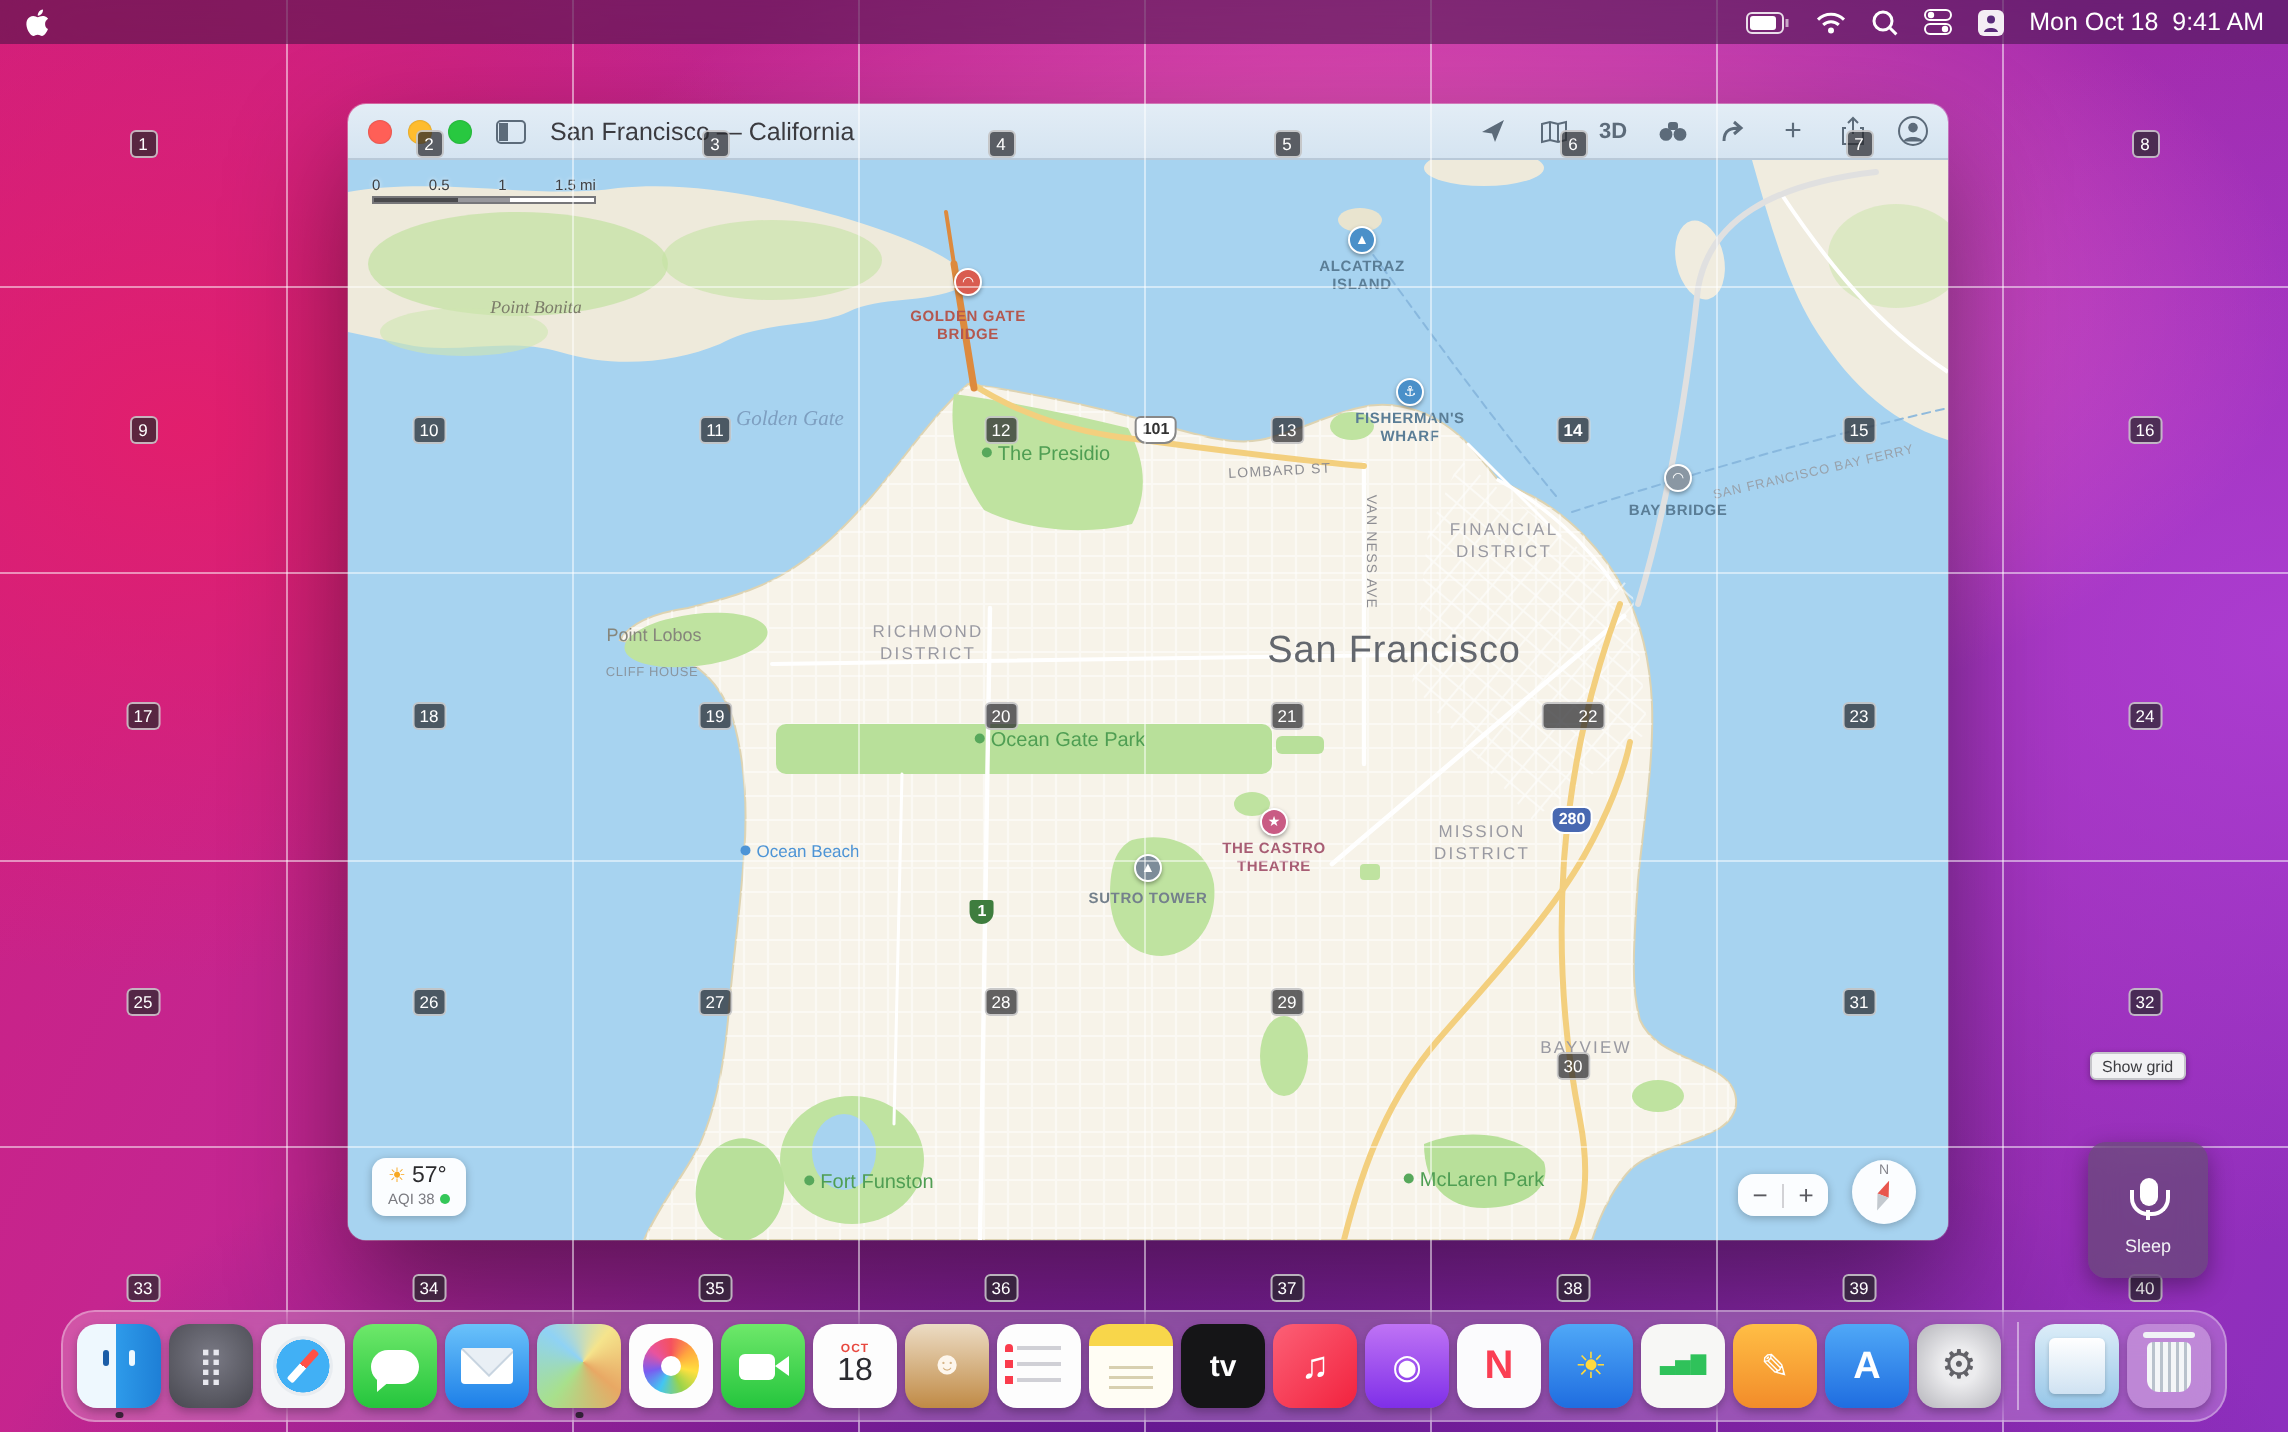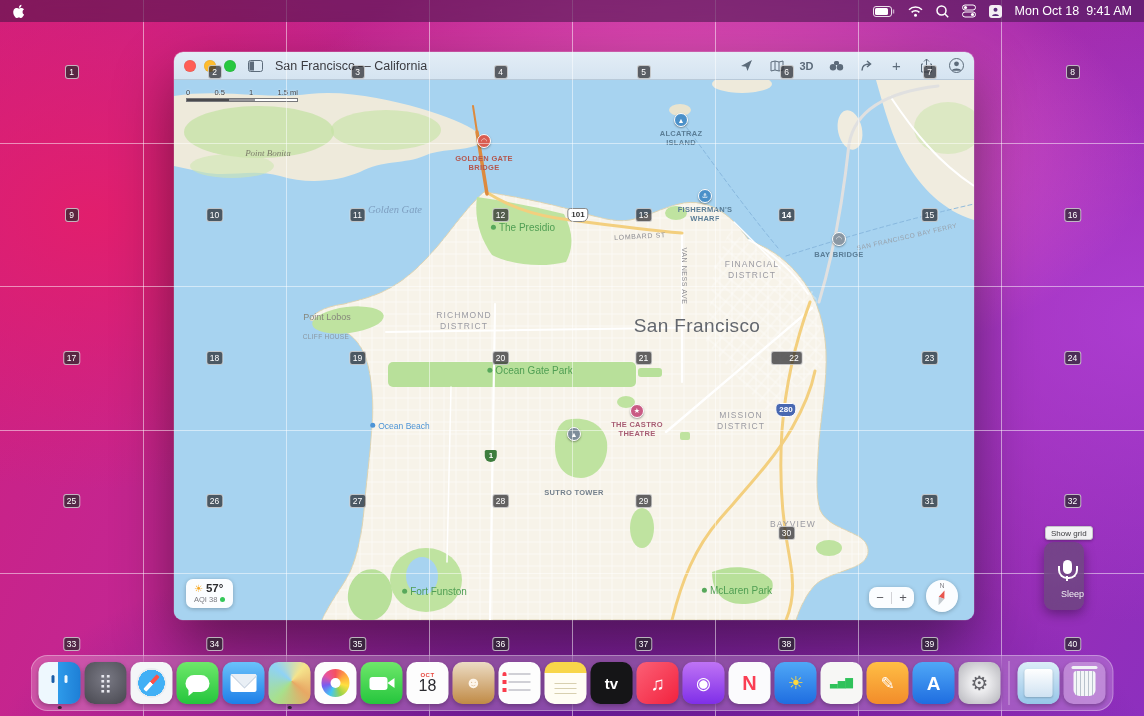--- a/index.html
+++ b/index.html
@@ -73,21 +73,21 @@
   .scalebar{position:absolute;left:12px;top:8px;width:112px;z-index:5}
   .scale-ticks{display:flex;justify-content:space-between;font-size:7.5px;color:#3f3f42;
     text-shadow:0 0 2px rgba(255,255,255,.9);margin-bottom:1px}
   .scale-track{height:3.5px;background:linear-gradient(90deg,#4a4a4d 0 38%,#98989c 38% 62%,#fff 62%);
     border:.5px solid #77777a}
 
   .weather{position:absolute;left:12px;bottom:12px;background:rgba(255,255,255,.95);border-radius:7px;
     padding:3px 8px 4px;box-shadow:0 1px 4px rgba(0,0,0,.25);z-index:5}
   .w-row{display:flex;align-items:center;gap:3px}
   .w-sun{color:#f7a823;font-size:10px}
-  .w-temp{font-size:11.5px;color:#2b2b2e;font-weight:700}
+  .w-temp{font-size:11.5px;color:#2b2b2e;font-weight:400}
   .w-row2{display:flex;align-items:center;gap:3px;font-size:7.5px;color:#7a7a80;margin-top:1px}
   .aqi-dot{width:5px;height:5px;border-radius:50%;background:#34c759}
 
   .zoomctl{position:absolute;right:60px;bottom:12px;background:rgba(255,255,255,.95);border-radius:8px;
     display:flex;align-items:center;height:21px;box-shadow:0 1px 4px rgba(0,0,0,.25);z-index:5}
   .zbtn{width:22px;text-align:center;font-size:13px;color:#5a5a60;cursor:default}
   .zdiv{width:1px;height:12px;background:#d2d2d6}
 
   .compass{position:absolute;right:16px;bottom:8px;width:32px;height:32px;border-radius:50%;
     background:rgba(255,255,255,.95);box-shadow:0 1px 4px rgba(0,0,0,.25);z-index:5}
@@ -105,23 +105,23 @@
   .grid-line.v{top:0;bottom:0;width:1px}
   .grid-line.h{left:0;right:0;height:1px}
   .grid-num{position:absolute;transform:translate(-50%,-50%);background:rgba(40,40,44,.72);
     border:1px solid rgba(255,255,255,.65);border-radius:3px;color:#fff;font-size:8.5px;
     padding:0 3px;line-height:12px;min-width:14px;text-align:center}
 
   
   .vc-tooltip{position:absolute;left:1045px;top:526px;z-index:60;background:#f2f2f4;
     border:.5px solid #c5c5ca;border-radius:3px;font-size:8px;color:#3c3c40;padding:1.5px 5px;
     box-shadow:0 1px 3px rgba(0,0,0,.3);white-space:nowrap}
-  .vc-panel{position:absolute;left:1044px;top:542px;width:40px;height:68px;z-index:60;
+  .vc-panel{position:absolute;left:1044px;top:571px;width:60px;height:68px;z-index:60;
     background:rgba(88,82,96,.55);backdrop-filter:blur(8px);border-radius:9px;display:flex;
-    flex-direction:column;align-items:flex-end;justify-content:center;
+    flex-direction:column;align-items:center;justify-content:center;
     box-shadow:0 4px 12px rgba(0,0,0,.35)}
   .mic-btn{width:34px;height:32px;display:flex;align-items:center;justify-content:center;border-radius:6px}
   .mic{position:relative;width:9px;height:14px;background:#fff;border-radius:4.5px;display:block;margin-bottom:6px}
   .mic::before{content:"";position:absolute;left:-4.5px;top:6px;width:16px;height:11px;
     border:2px solid #fff;border-top:none;border-radius:0 0 9px 9px}
   .mic::after{content:"";position:absolute;left:3.2px;bottom:-7px;width:2.5px;height:5px;background:#fff}
   .vc-sleep{font-size:9px;color:#f2f2f5;margin-top:3px}
 
   
   .dock{position:absolute;left:50%;bottom:5px;transform:translateX(-50%);display:flex;
@@ -350,21 +350,21 @@
           <div class="lbl lbl-land" data-name="point-lobos-label" style="left: 19.125%; top: 44.0741%;">Point Lobos</div>
           <div class="lbl lbl-tiny-poi" data-name="cliff-house-label" style="left: 19%; top: 47.5926%;">CLIFF HOUSE</div>
           <div class="lbl lbl-park-poi" data-name="golden-gate-park-label" style="left: 44.5%; top: 53.8889%;">Ocean Gate Park</div>
           <div class="lbl lbl-water-poi" data-name="ocean-beach-label" style="left: 28.25%; top: 64.0741%;">Ocean Beach</div>
           <div class="lbl lbl-city" data-name="san-francisco-label" style="left: 65.375%; top: 45.5556%;">San Francisco</div>
           <div class="lbl lbl-poi-maroon" data-name="castro-theatre-label" style="left: 57.875%; top: 64.6296%;">THE CASTRO
 THEATRE</div>
           <div class="lbl lbl-district" data-name="mission-district-label" style="left: 65.375%; top: 63.1481%; margin-left: 44px;">MISSION
 DISTRICT</div>
           <div class="lbl shield-interstate" data-name="route-280-shield" style="left: 76.5%; top: 61.1111%;">280</div>
-          <div class="lbl lbl-poi-gray" data-name="sutro-tower-label" style="left: 50%; top: 68.3333%; margin-top: 44px;">SUTRO TOWER</div>
+          <div class="lbl lbl-poi-gray" data-name="sutro-tower-label" style="left: 50%; top: 68.3333%;">SUTRO TOWER</div>
           <div class="lbl shield-state" data-name="route-1-shield" style="left: 39.625%; top: 69.6296%;">1</div>
           <div class="lbl lbl-district" data-name="bayview-label" style="left: 77.375%; top: 82.2222%;">BAYVIEW</div>
           <div class="lbl lbl-park-poi" data-name="fort-funston-label" style="left: 31.25%; top: 94.8148%; padding-left: 21px;">Fort Funston</div>
           <div class="lbl lbl-park-poi" data-name="mclaren-park-label" style="left: 70.375%; top: 94.6296%;">McLaren Park</div>
         </div>
       <div class="map-markers" data-name="map-markers">
           <div class="marker" data-name="golden-gate-bridge-marker" style="background: rgb(217, 92, 80); left: 38.75%; top: 11.2963%;">◠</div>
           <div class="marker" data-name="alcatraz-marker" style="background: rgb(74, 144, 201); left: 63.375%; top: 7.40741%;">▲</div>
           <div class="marker" data-name="fishermans-wharf-marker" style="background: rgb(74, 144, 201); left: 66.375%; top: 21.4815%;">⚓</div>
           <div class="marker" data-name="bay-bridge-marker" style="background: rgb(138, 151, 163); left: 83.125%; top: 29.4444%;">◠</div>

